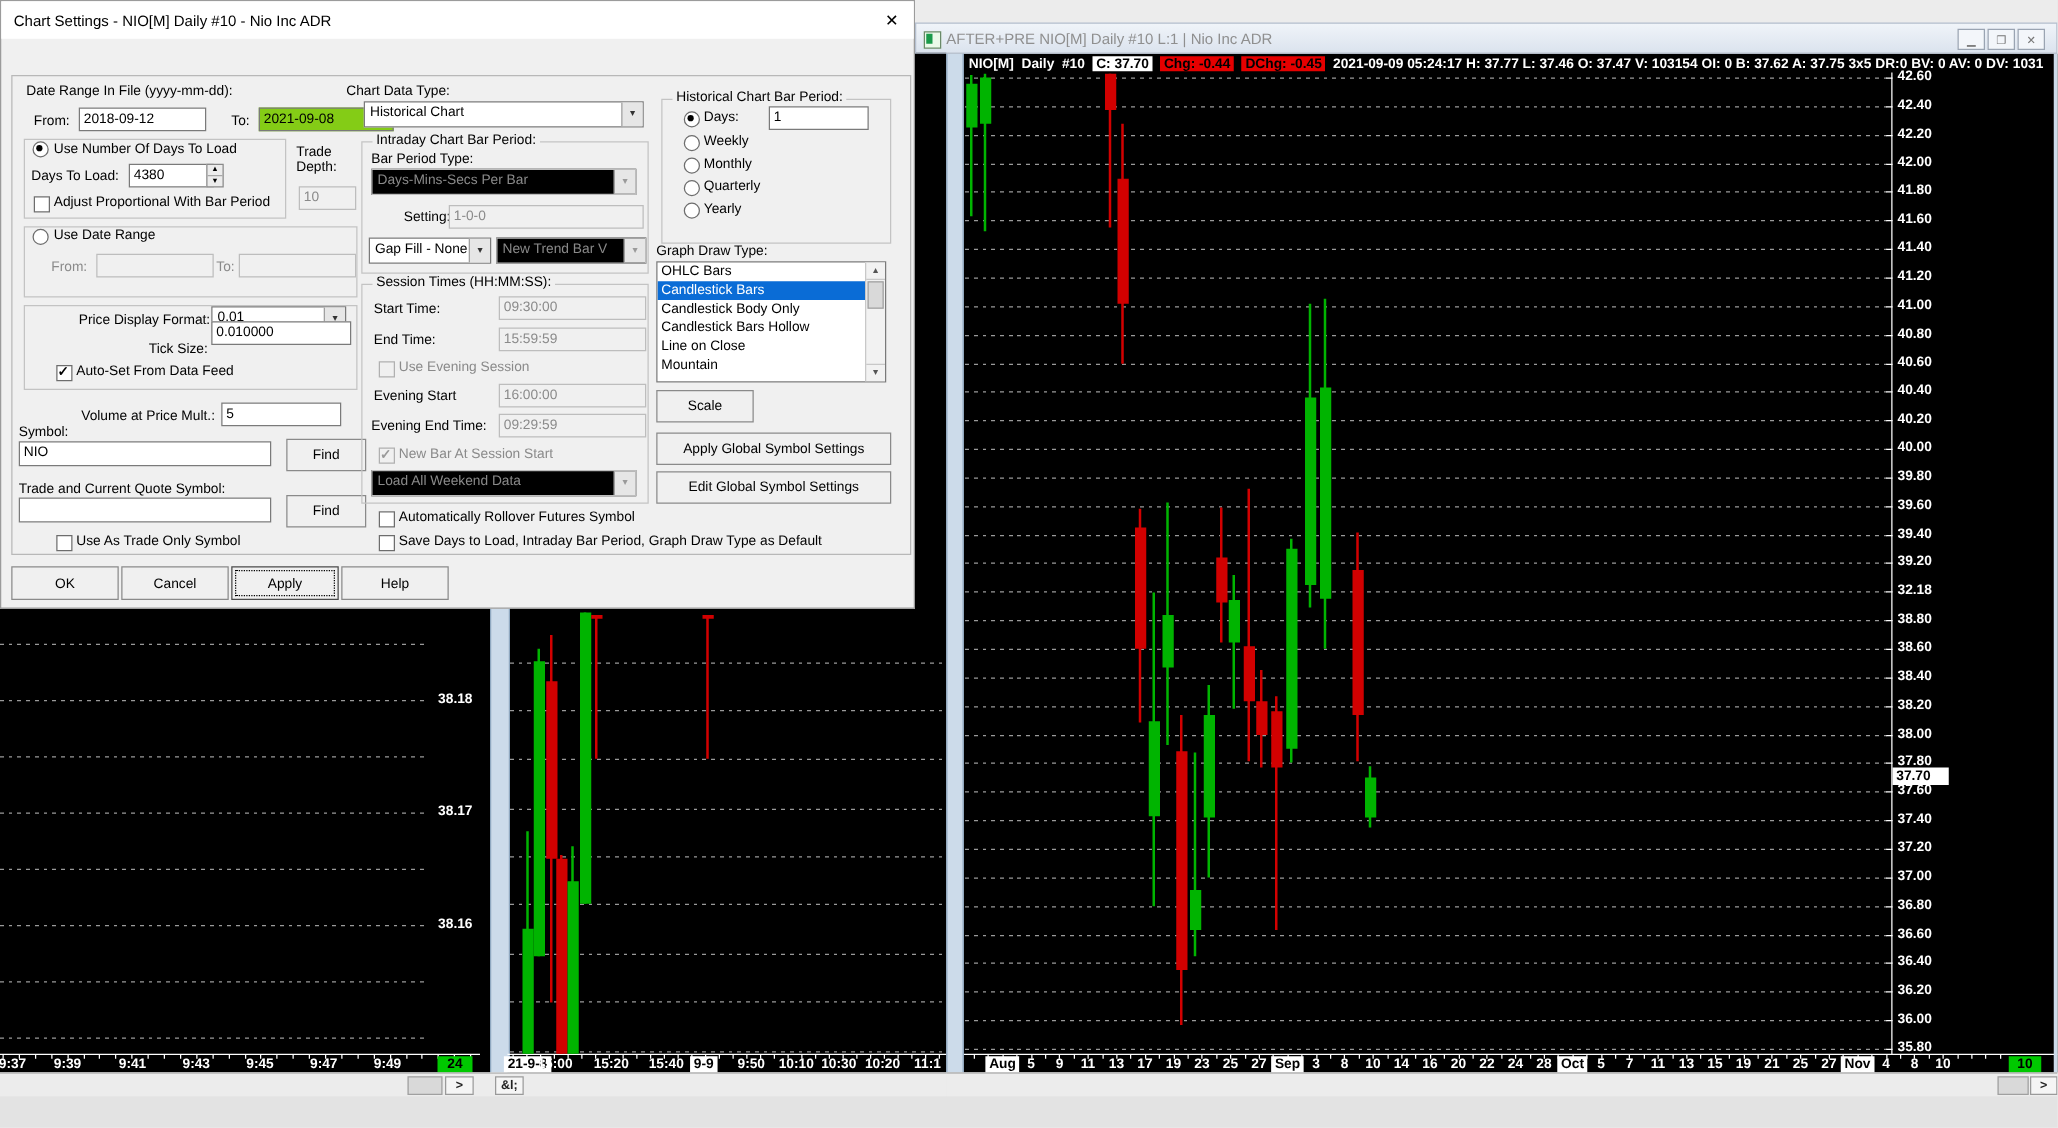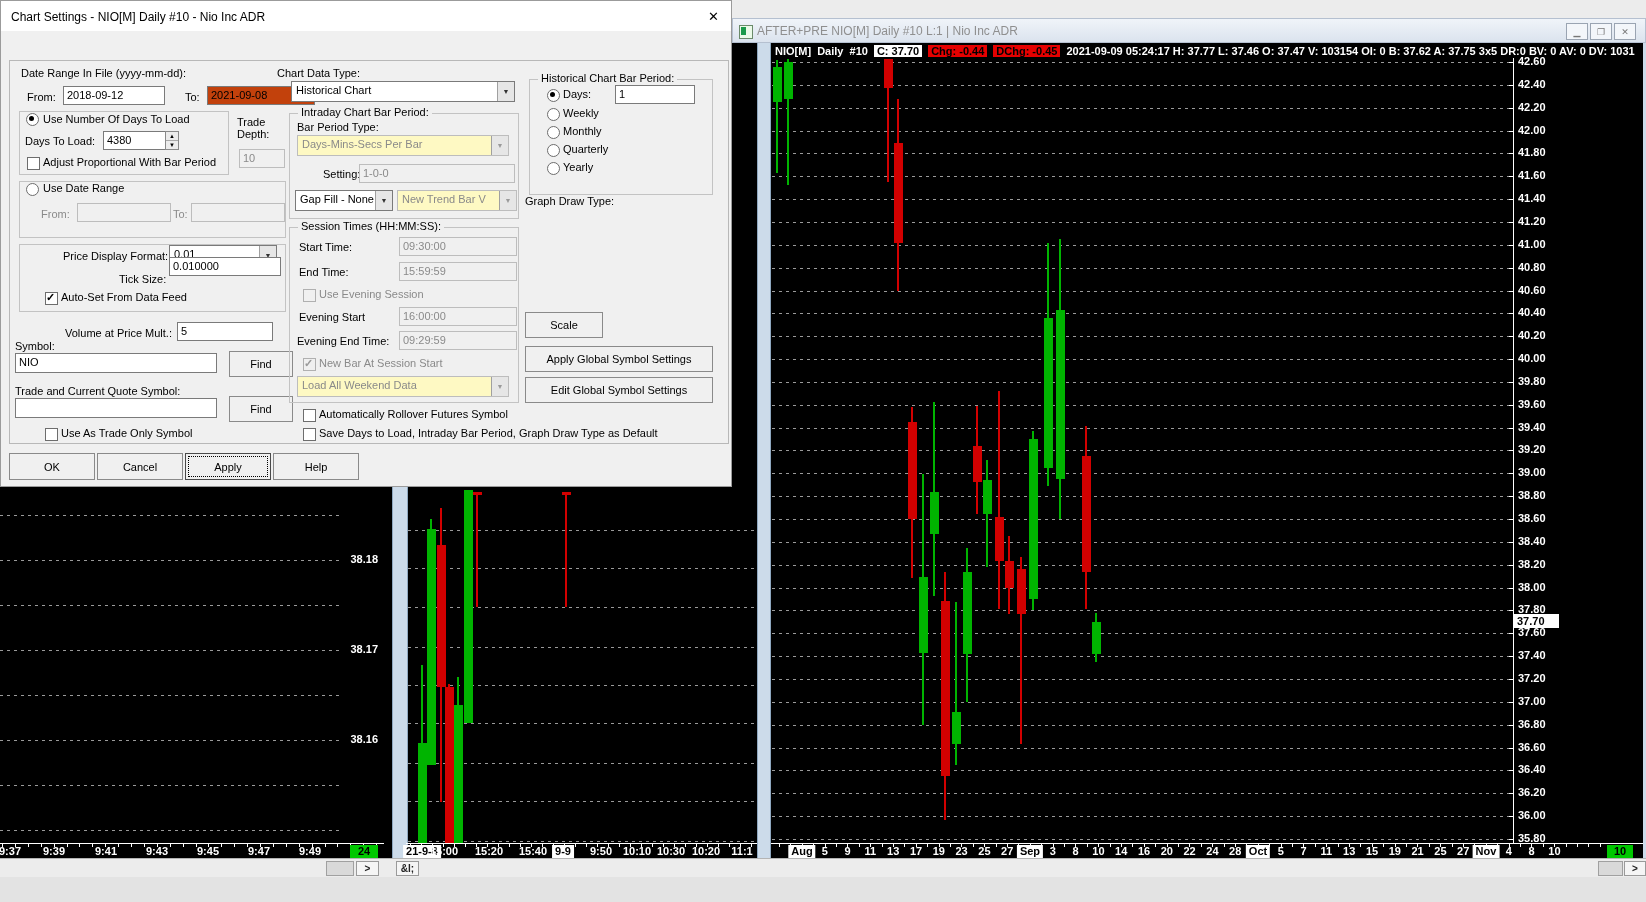--- a/index.html
+++ b/index.html
@@ -2,28 +2,28 @@
 <html><head>
 <meta charset="utf-8">
 <style>
   html,body{margin:0;padding:0;width:1646px;height:902px;overflow:hidden;
     font-family:"Liberation Sans",sans-serif;background:#e9e9e9;position:relative}
   .abs{position:absolute}
   .lbl{position:absolute;font-size:11px;color:#000;white-space:nowrap}
   .lbl.gray{color:#8a8a8a}
   .inp{position:absolute;background:#fff;border:1px solid #7a7a7a;font-size:11px;color:#000;
     padding:1px 3px;line-height:15px;white-space:nowrap;overflow:hidden}
-  .inp.ro{background:#c2410c}
+  .inp.ro{background:#84cc16}
   .inp.dis{background:#f0f0f0;color:#8a8a8a;border-color:#bdbdbd}
   .combo{position:absolute;background:#fff;border:1px solid #7a7a7a;font-size:11px;color:#000}
   .combo .val{position:absolute;left:4px;top:2px;white-space:nowrap;overflow:hidden;right:18px}
   .combo .arr{position:absolute;right:0;top:0;bottom:0;width:16px;background:#e6e6e6;
     border-left:1px solid #a0a0a0;display:flex;align-items:center;justify-content:center;
     font-size:7px;color:#333}
-  .combo.dis{background:#fef9c3;color:#8a8a8a;border-color:#bdbdbd}
+  .combo.dis{background:#000000;color:#8a8a8a;border-color:#bdbdbd}
   .combo.dis .arr{color:#9a9a9a}
   .grp{position:absolute;border:1px solid #c3c3c3}
   .grp .cap{position:absolute;top:-8px;left:8px;background:#f0f0f0;padding:0 3px;font-size:11px;white-space:nowrap}
   .rd{position:absolute;width:11px;height:11px;border:1px solid #6d6d6d;border-radius:50%;background:#fff}
   .rd.on::after{content:"";position:absolute;left:2px;top:2px;width:5px;height:5px;border-radius:50%;background:#000}
   .cb{position:absolute;width:11px;height:11px;border:1px solid #6d6d6d;background:#fff}
   .cb.on::after{content:"\2713";position:absolute;left:0px;top:-2px;font-size:11px;font-weight:bold;color:#000}
   .cb.dis{border-color:#b0b0b0;background:#f0f0f0}
   .cb.dis.on::after{color:#9a9a9a}
   .btn{position:absolute;background:#f0f0f0;border:1px solid #8a8a8a;font-size:11px;color:#000;
@@ -141,21 +141,21 @@
     <div style="position: absolute; left: 1509px; top: 404.78px; width: 5px; height: 1px; background: rgb(255, 255, 255);"></div>
     <div style="position: absolute; left: 1518px; top: 397.78px; font: bold 11px &quot;Liberation Sans&quot;, sans-serif; color: rgb(255, 255, 255); white-space: nowrap;">39.60</div>
     <div style="position: absolute; left: 772px; top: 427.632px; width: 740px; height: 1px; background: repeating-linear-gradient(90deg, rgb(154, 154, 154) 0px, rgb(154, 154, 154) 3px, transparent 3px, transparent 7px);"></div>
     <div style="position: absolute; left: 1509px; top: 427.632px; width: 5px; height: 1px; background: rgb(255, 255, 255);"></div>
     <div style="position: absolute; left: 1518px; top: 420.632px; font: bold 11px &quot;Liberation Sans&quot;, sans-serif; color: rgb(255, 255, 255); white-space: nowrap;">39.40</div>
     <div style="position: absolute; left: 772px; top: 450.484px; width: 740px; height: 1px; background: repeating-linear-gradient(90deg, rgb(154, 154, 154) 0px, rgb(154, 154, 154) 3px, transparent 3px, transparent 7px);"></div>
     <div style="position: absolute; left: 1509px; top: 450.484px; width: 5px; height: 1px; background: rgb(255, 255, 255);"></div>
     <div style="position: absolute; left: 1518px; top: 443.484px; font: bold 11px &quot;Liberation Sans&quot;, sans-serif; color: rgb(255, 255, 255); white-space: nowrap;">39.20</div>
     <div style="position: absolute; left: 772px; top: 473.336px; width: 740px; height: 1px; background: repeating-linear-gradient(90deg, rgb(154, 154, 154) 0px, rgb(154, 154, 154) 3px, transparent 3px, transparent 7px);"></div>
     <div style="position: absolute; left: 1509px; top: 473.336px; width: 5px; height: 1px; background: rgb(255, 255, 255);"></div>
-    <div style="position: absolute; left: 1518px; top: 466.336px; font: bold 11px &quot;Liberation Sans&quot;, sans-serif; color: rgb(255, 255, 255); white-space: nowrap;">39.00</div>
+    <div style="position: absolute; left: 1518px; top: 466.336px; font: bold 11px &quot;Liberation Sans&quot;, sans-serif; color: rgb(255, 255, 255); white-space: nowrap;">32.18</div>
     <div style="position: absolute; left: 772px; top: 496.188px; width: 740px; height: 1px; background: repeating-linear-gradient(90deg, rgb(154, 154, 154) 0px, rgb(154, 154, 154) 3px, transparent 3px, transparent 7px);"></div>
     <div style="position: absolute; left: 1509px; top: 496.188px; width: 5px; height: 1px; background: rgb(255, 255, 255);"></div>
     <div style="position: absolute; left: 1518px; top: 489.188px; font: bold 11px &quot;Liberation Sans&quot;, sans-serif; color: rgb(255, 255, 255); white-space: nowrap;">38.80</div>
     <div style="position: absolute; left: 772px; top: 519.04px; width: 740px; height: 1px; background: repeating-linear-gradient(90deg, rgb(154, 154, 154) 0px, rgb(154, 154, 154) 3px, transparent 3px, transparent 7px);"></div>
     <div style="position: absolute; left: 1509px; top: 519.04px; width: 5px; height: 1px; background: rgb(255, 255, 255);"></div>
     <div style="position: absolute; left: 1518px; top: 512.04px; font: bold 11px &quot;Liberation Sans&quot;, sans-serif; color: rgb(255, 255, 255); white-space: nowrap;">38.60</div>
     <div style="position: absolute; left: 772px; top: 541.892px; width: 740px; height: 1px; background: repeating-linear-gradient(90deg, rgb(154, 154, 154) 0px, rgb(154, 154, 154) 3px, transparent 3px, transparent 7px);"></div>
     <div style="position: absolute; left: 1509px; top: 541.892px; width: 5px; height: 1px; background: rgb(255, 255, 255);"></div>
     <div style="position: absolute; left: 1518px; top: 534.892px; font: bold 11px &quot;Liberation Sans&quot;, sans-serif; color: rgb(255, 255, 255); white-space: nowrap;">38.40</div>
     <div style="position: absolute; left: 772px; top: 564.744px; width: 740px; height: 1px; background: repeating-linear-gradient(90deg, rgb(154, 154, 154) 0px, rgb(154, 154, 154) 3px, transparent 3px, transparent 7px);"></div>
@@ -595,20 +595,35 @@
   <span class="rd" style="left:546px;top:107px"></span>
   <span class="lbl" style="left:562px;top:106px">Weekly</span>
   <span class="rd" style="left:546px;top:125px"></span>
   <span class="lbl" style="left:562px;top:124px">Monthly</span>
   <span class="rd" style="left:546px;top:143px"></span>
   <span class="lbl" style="left:562px;top:142px">Quarterly</span>
   <span class="rd" style="left:546px;top:161px"></span>
   <span class="lbl" style="left:562px;top:160px">Yearly</span>
 
   <span class="lbl" style="left:524px;top:194px">Graph Draw Type:</span>
+  <div class="abs" style="left:524px;top:208px;width:184px;height:97px;background:#fff;border:1px solid #7a7a7a;box-sizing:border-box">
+    <div style="position:absolute;left:0;top:0;right:15px;bottom:0;overflow:hidden">
+      <div class="li">OHLC Bars</div>
+      <div class="li sel">Candlestick Bars</div>
+      <div class="li">Candlestick Body Only</div>
+      <div class="li">Candlestick Bars Hollow</div>
+      <div class="li">Line on Close</div>
+      <div class="li">Mountain</div>
+    </div>
+    <div class="abs" style="right:0;top:0;width:15px;height:95px;background:#f2f2f2;border-left:1px solid #c8c8c8">
+      <div style="height:13px;font-size:7px;text-align:center;line-height:13px;color:#555;border-bottom:1px solid #c8c8c8">▲</div>
+      <div class="sthumb" style="left:1px;top:15px;width:11px;height:20px"></div>
+      <div style="position:absolute;bottom:0;width:100%;height:13px;font-size:7px;text-align:center;line-height:13px;color:#555;border-top:1px solid #c8c8c8">▼</div>
+    </div>
+  </div>
 
   <div class="btn" style="left:524px;top:311px;width:76px;height:24px">Scale</div>
   <div class="btn" style="left:524px;top:345px;width:186px;height:24px">Apply Global Symbol Settings</div>
   <div class="btn" style="left:524px;top:376px;width:186px;height:24px">Edit Global Symbol Settings</div>
 
   <div class="btn" style="left:8px;top:452px;width:84px;height:25px">OK</div>
   <div class="btn" style="left:96px;top:452px;width:84px;height:25px">Cancel</div>
   <div class="btn focus" style="left:184px;top:452px;width:84px;height:25px">Apply</div>
   <div class="btn" style="left:272px;top:452px;width:84px;height:25px">Help</div>
 </div>

